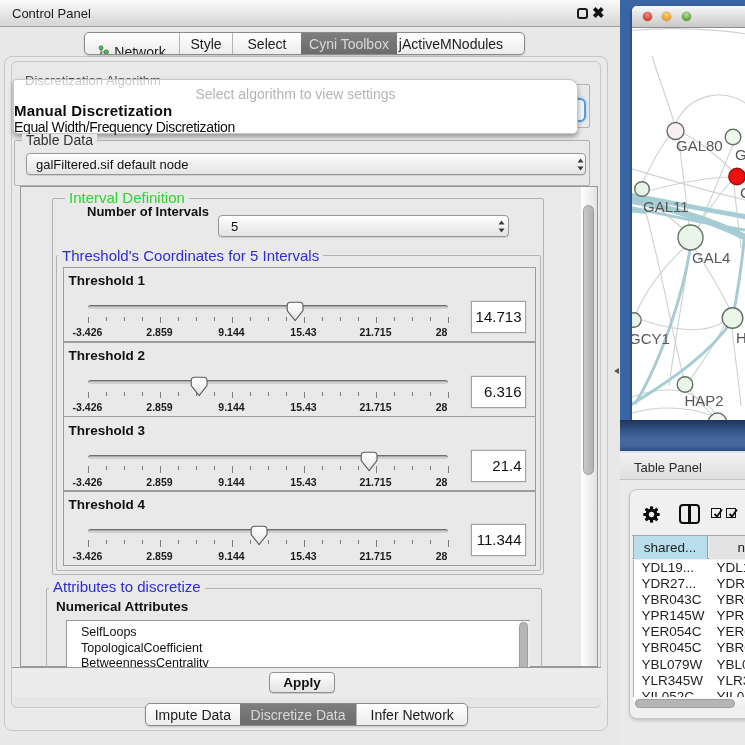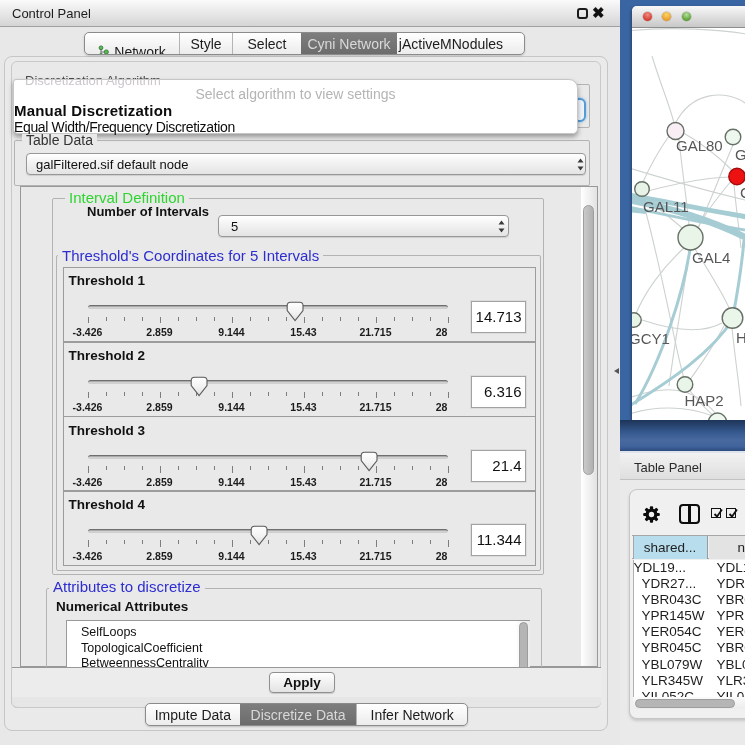--- a/index.html
+++ b/index.html
@@ -32,21 +32,21 @@
 <div style="width:94px;margin-top:16px;"><svg width="11" height="14" viewBox="0 0 11 14" style="margin-right:5px;">
         <path d="M3 3 L3 11 M3 7 L8 7" stroke="#777" stroke-width="1.2" fill="none"></path>
         <circle cx="3" cy="2.8" r="1.9" fill="#5bb85b" stroke="#357a35" stroke-width=".9"></circle>
         <circle cx="3" cy="11" r="2.3" fill="#5bb85b" stroke="#357a35" stroke-width=".9"></circle>
         <circle cx="8.3" cy="7" r="2.1" fill="#5bb85b" stroke="#357a35" stroke-width=".9"></circle>
       </svg>Network</div>
 <div class="sp"></div>
     <div style="width:52px;">Style</div>
 <div class="sp"></div>
     <div style="width:68px;">Select</div>
-<div class="sel" style="width:96px;">Cyni Network</div>
+<div class="sel" style="width:96px;">Cyni Toolbox</div>
 <div style="width:108px;">jActiveMNodules</div>
 </div>
 <div class="a grp" style="left:14px;top:84px;width:576px;height:44px;"></div>
 <div class="a" style="left:542px;top:97.5px;width:44px;height:24px;border:2.5px solid #549cd6;border-radius:6px;background:#eef4fa;box-shadow:0 0 3px #8abbe2;"></div>
 <div class="a" style="left:25px;top:72.5px;font-size:13px;color:#4a4a4a;">Discretization Algorithm</div>
 <div class="a" style="left:13px;top:78.5px;width:565px;height:55px;background:#ffffff;border:1px solid #c6c6c6;border-radius:3px 9px 5px 5px;box-shadow:0 3px 5px rgba(0,0,0,.35);"></div>
 <div class="a" style="left:25px;top:79px;width:170px;height:14px;overflow:hidden;">
     <div style="margin-top:-6.5px;font-size:13px;color:#cbc7cb;">Discretization Algorithm</div>
   </div>
 <div class="a" style="left:13px;top:85.5px;width:565px;text-align:center;font-size:14px;color:#b4b4b4;">Select algorithm to view settings</div>
@@ -345,21 +345,21 @@
     </svg></div>
 <div class="a" style="left:726px;top:508px;width:10px;height:10px;border:1.6px solid #111;"></div>
 <div class="a" style="left:727.5px;top:505px;width:11px;height:11px;"><svg width="11" height="11">
       <path d="M1.5 6 L4 8.5 L9 1.5" stroke="#111" stroke-width="1.8" fill="none"></path>
     </svg></div>
 <div class="a" style="left:632px;top:535px;width:113px;height:24px;border-top:1px solid #a6a6a6;border-bottom:1px solid #a6a6a6;"></div>
 <div class="a" style="left:632.5px;top:536px;width:75px;height:22.5px;background:#b8dded;border-left:1px solid #a6a6a6;border-right:1px solid #9a9a9a;font-size:13.5px;color:#222;text-align:center;line-height:23px;">shared...</div>
 <div class="a" style="left:708.5px;top:536px;width:37px;height:22.5px;background:#e3e3e3;font-size:13.5px;color:#222;line-height:23px;padding-left:29px;overflow:hidden;">na</div>
 <div class="a" style="left:632.5px;top:559.5px;width:112.5px;height:137.5px;background:#fff;border-left:1px solid #b0b0b0;overflow:hidden;">
 <div style="height:16.2px;font-size:13.5px;color:#1e1e1e;line-height:16.2px;">
-      <span style="position:absolute;left:0;">YDL19...</span>
+      <span style="position:absolute;left:8px;">YDL19...</span>
       <span style="position:absolute;left:83px;">YDL1</span>
     </div>
 <div style="height:16.2px;font-size:13.5px;color:#1e1e1e;line-height:16.2px;">
       <span style="position:absolute;left:8px;">YDR27...</span>
       <span style="position:absolute;left:83px;">YDR2</span>
     </div>
 <div style="height:16.2px;font-size:13.5px;color:#1e1e1e;line-height:16.2px;">
       <span style="position:absolute;left:8px;">YBR043C</span>
       <span style="position:absolute;left:83px;">YBR0</span>
     </div>

